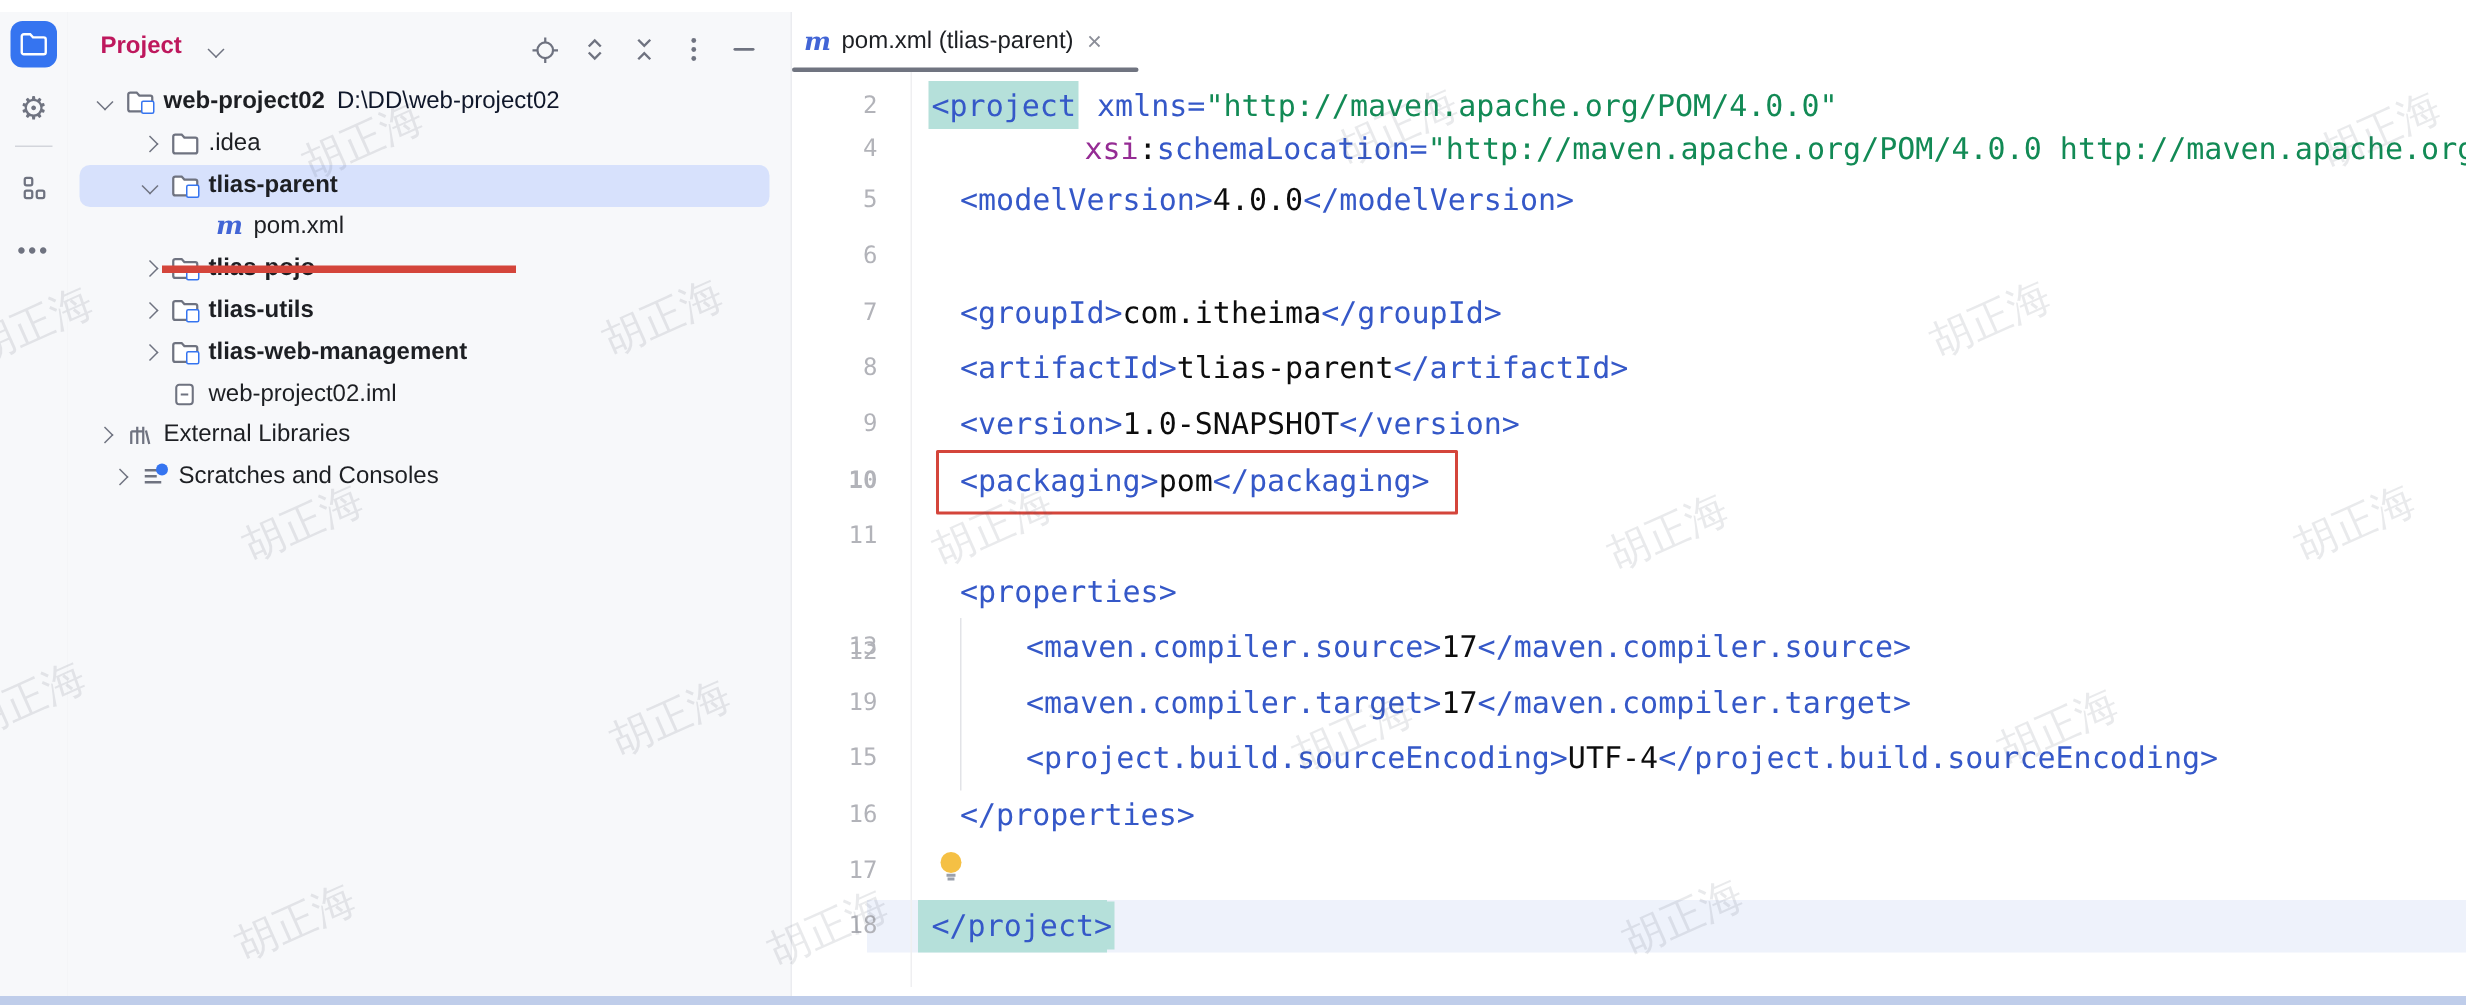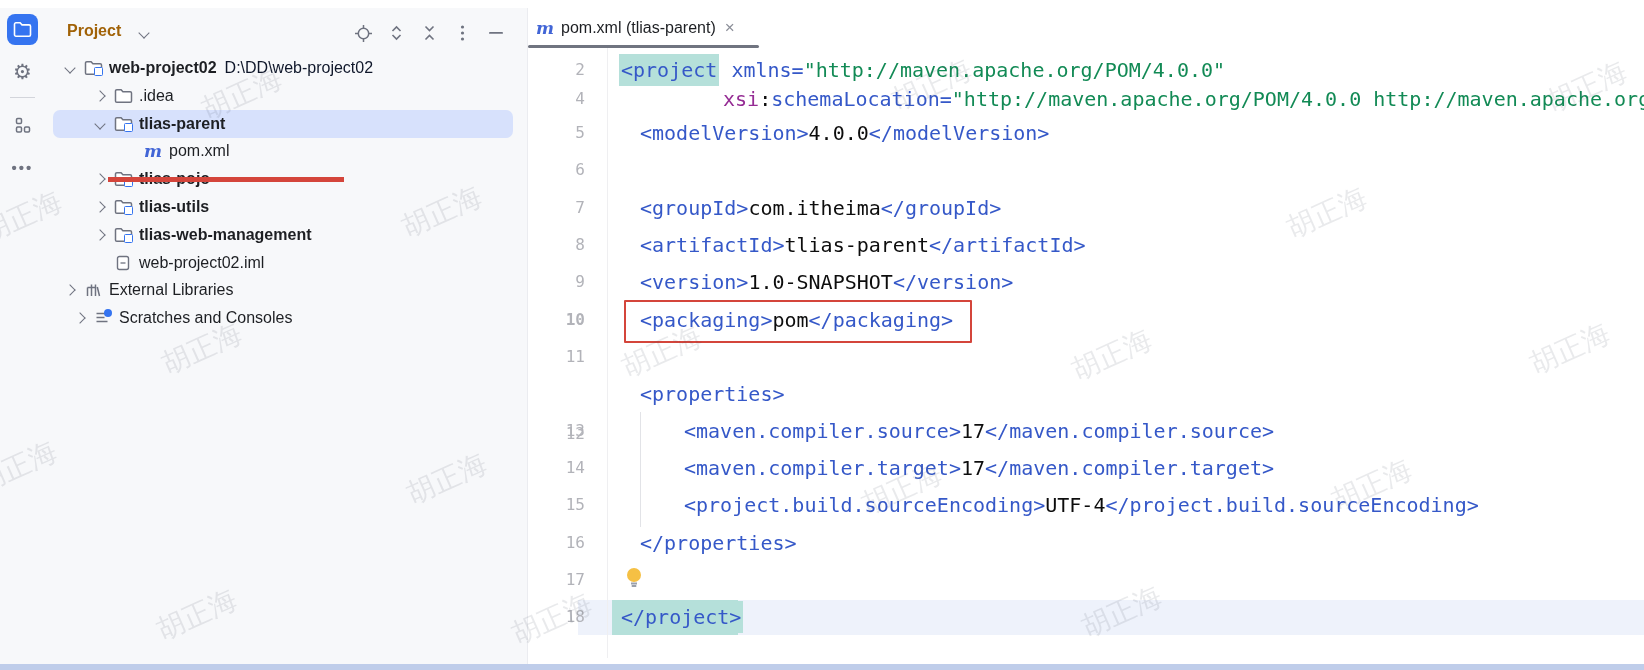--- a/index.html
+++ b/index.html
@@ -11,21 +11,21 @@
   .stripe-btn{position:absolute;left:7px;width:31px;height:31px;border-radius:8px;display:flex;
               align-items:center;justify-content:center;color:#6f7380;}
   .stripe-btn.active{background:var(--accent,#3574f0);color:#fff;}
   .stripe-divider{position:absolute;left:10px;width:25px;height:1px;background:#d3d5db;}
   .gear-glyph{font-size:21px;line-height:21px;font-family:"DejaVu Sans",sans-serif;}
   .dots-glyph{font-size:15px;letter-spacing:2px;font-weight:bold;color:#6f7380;}
   
   #panel{position:absolute;left:45px;top:8px;width:482px;height:656px;background:var(--panel-bg,#f7f8fa);
          border-right:1px solid var(--divider,#ebecf0);z-index:2;}
   #panel-header{position:absolute;left:0;top:4px;width:100%;height:40px;}
-  #panel-title{position:absolute;left:22px;top:10px;font-size:16px;font-weight:bold;color:#a16207;}
+  #panel-title{position:absolute;left:22px;top:10px;font-size:16px;font-weight:bold;color:#be185d;}
   #panel-title-chevron{position:absolute;left:95px;top:17px;}
   .chev{display:inline-block;width:7px;height:7px;border-right:1.7px solid #6f7380;border-bottom:1.7px solid #6f7380;}
   .chev.down{transform:rotate(45deg);}
   .chev.right{transform:rotate(-45deg);}
   #panel-toolbar{position:absolute;right:22px;top:10px;display:flex;gap:14px;align-items:center;height:22px;}
   .tool-ic{width:19px;height:19px;display:flex;align-items:center;justify-content:center;color:#6f7380;}
   
   .tree-row{position:absolute;height:28px;display:flex;align-items:center;font-size:16px;color:#1d1f23;white-space:nowrap;}
   .tree-row .chevbox{width:22px;display:flex;justify-content:center;flex:none;}
   .tree-row .icobox{width:24px;display:flex;justify-content:center;align-items:center;flex:none;position:relative;}
@@ -293,21 +293,21 @@
         <div class="gut" style="top: 82px;">4</div>
         <div class="gut" style="top: 116px;">5</div>
         <div class="gut" style="top: 153px;">6</div>
         <div class="gut" style="top: 191px;">7</div>
         <div class="gut" style="top: 228px;">8</div>
         <div class="gut" style="top: 265px;">9</div>
         <div class="gut" style="top: 303px; font-weight: bold;">10</div>
         <div class="gut" style="top: 340px;">11</div>
         <div class="gut" style="top: 377px; margin-top: 40px;">12</div>
         <div class="gut" style="top: 414px;">13</div>
-        <div class="gut" style="top: 451px;">14</div>
+        <div class="gut" style="top: 451px;">19</div>
         <div class="gut" style="top: 488px;">15</div>
         <div class="gut" style="top: 526px;">16</div>
         <div class="gut" style="top: 563px;">17</div>
         <div class="gut" style="top: 600px;">18</div>
       </div>
     <div id="code-mount">
         <div class="cline" style="top: 53px; left: 92px;"><span class="c-tag hl">&lt;project</span><span class="c-plain"> </span><span class="c-attr">xmlns=</span><span class="c-str">"http://maven.apache.org/POM/4.0.0"</span></div>
         <div class="cline" style="top: 82px; left: 196px;"><span class="c-ns">xsi</span><span class="c-plain">:</span><span class="c-attr">schemaLocation=</span><span class="c-str">"http://maven.apache.org/POM/4.0.0 http://maven.apache.org/xsd/maven-4.0.0.xsd"</span></div>
         <div class="cline" style="top: 116px; left: 113px;"><span class="c-tag">&lt;modelVersion&gt;</span><span class="c-plain">4.0.0</span><span class="c-tag">&lt;/modelVersion&gt;</span></div>
         <div class="cline" style="top: 153px; left: 113px;"></div>

